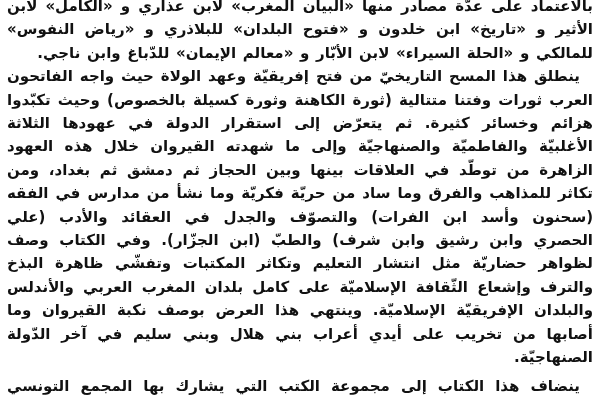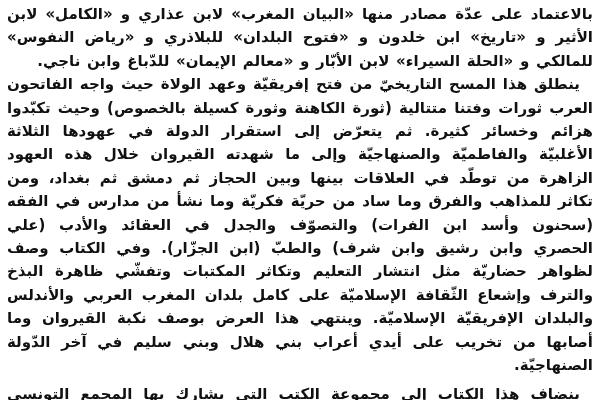--- a/index.html
+++ b/index.html
@@ -9,21 +9,21 @@
   }
   body {
     width: 600px;
     height: 400px;
     overflow: hidden;
   }
   .page {
     box-sizing: border-box;
     width: 600px;
     height: 400px;
-    padding: 8px 7px;
+    padding: 0 7px;
     overflow: hidden;
   }
   .para {
     margin: 0;
     direction: rtl;
     unicode-bidi: embed;
     text-align: justify;
     font-family: "DejaVu Sans", sans-serif;
     font-weight: 700;
     font-size: 15px;

